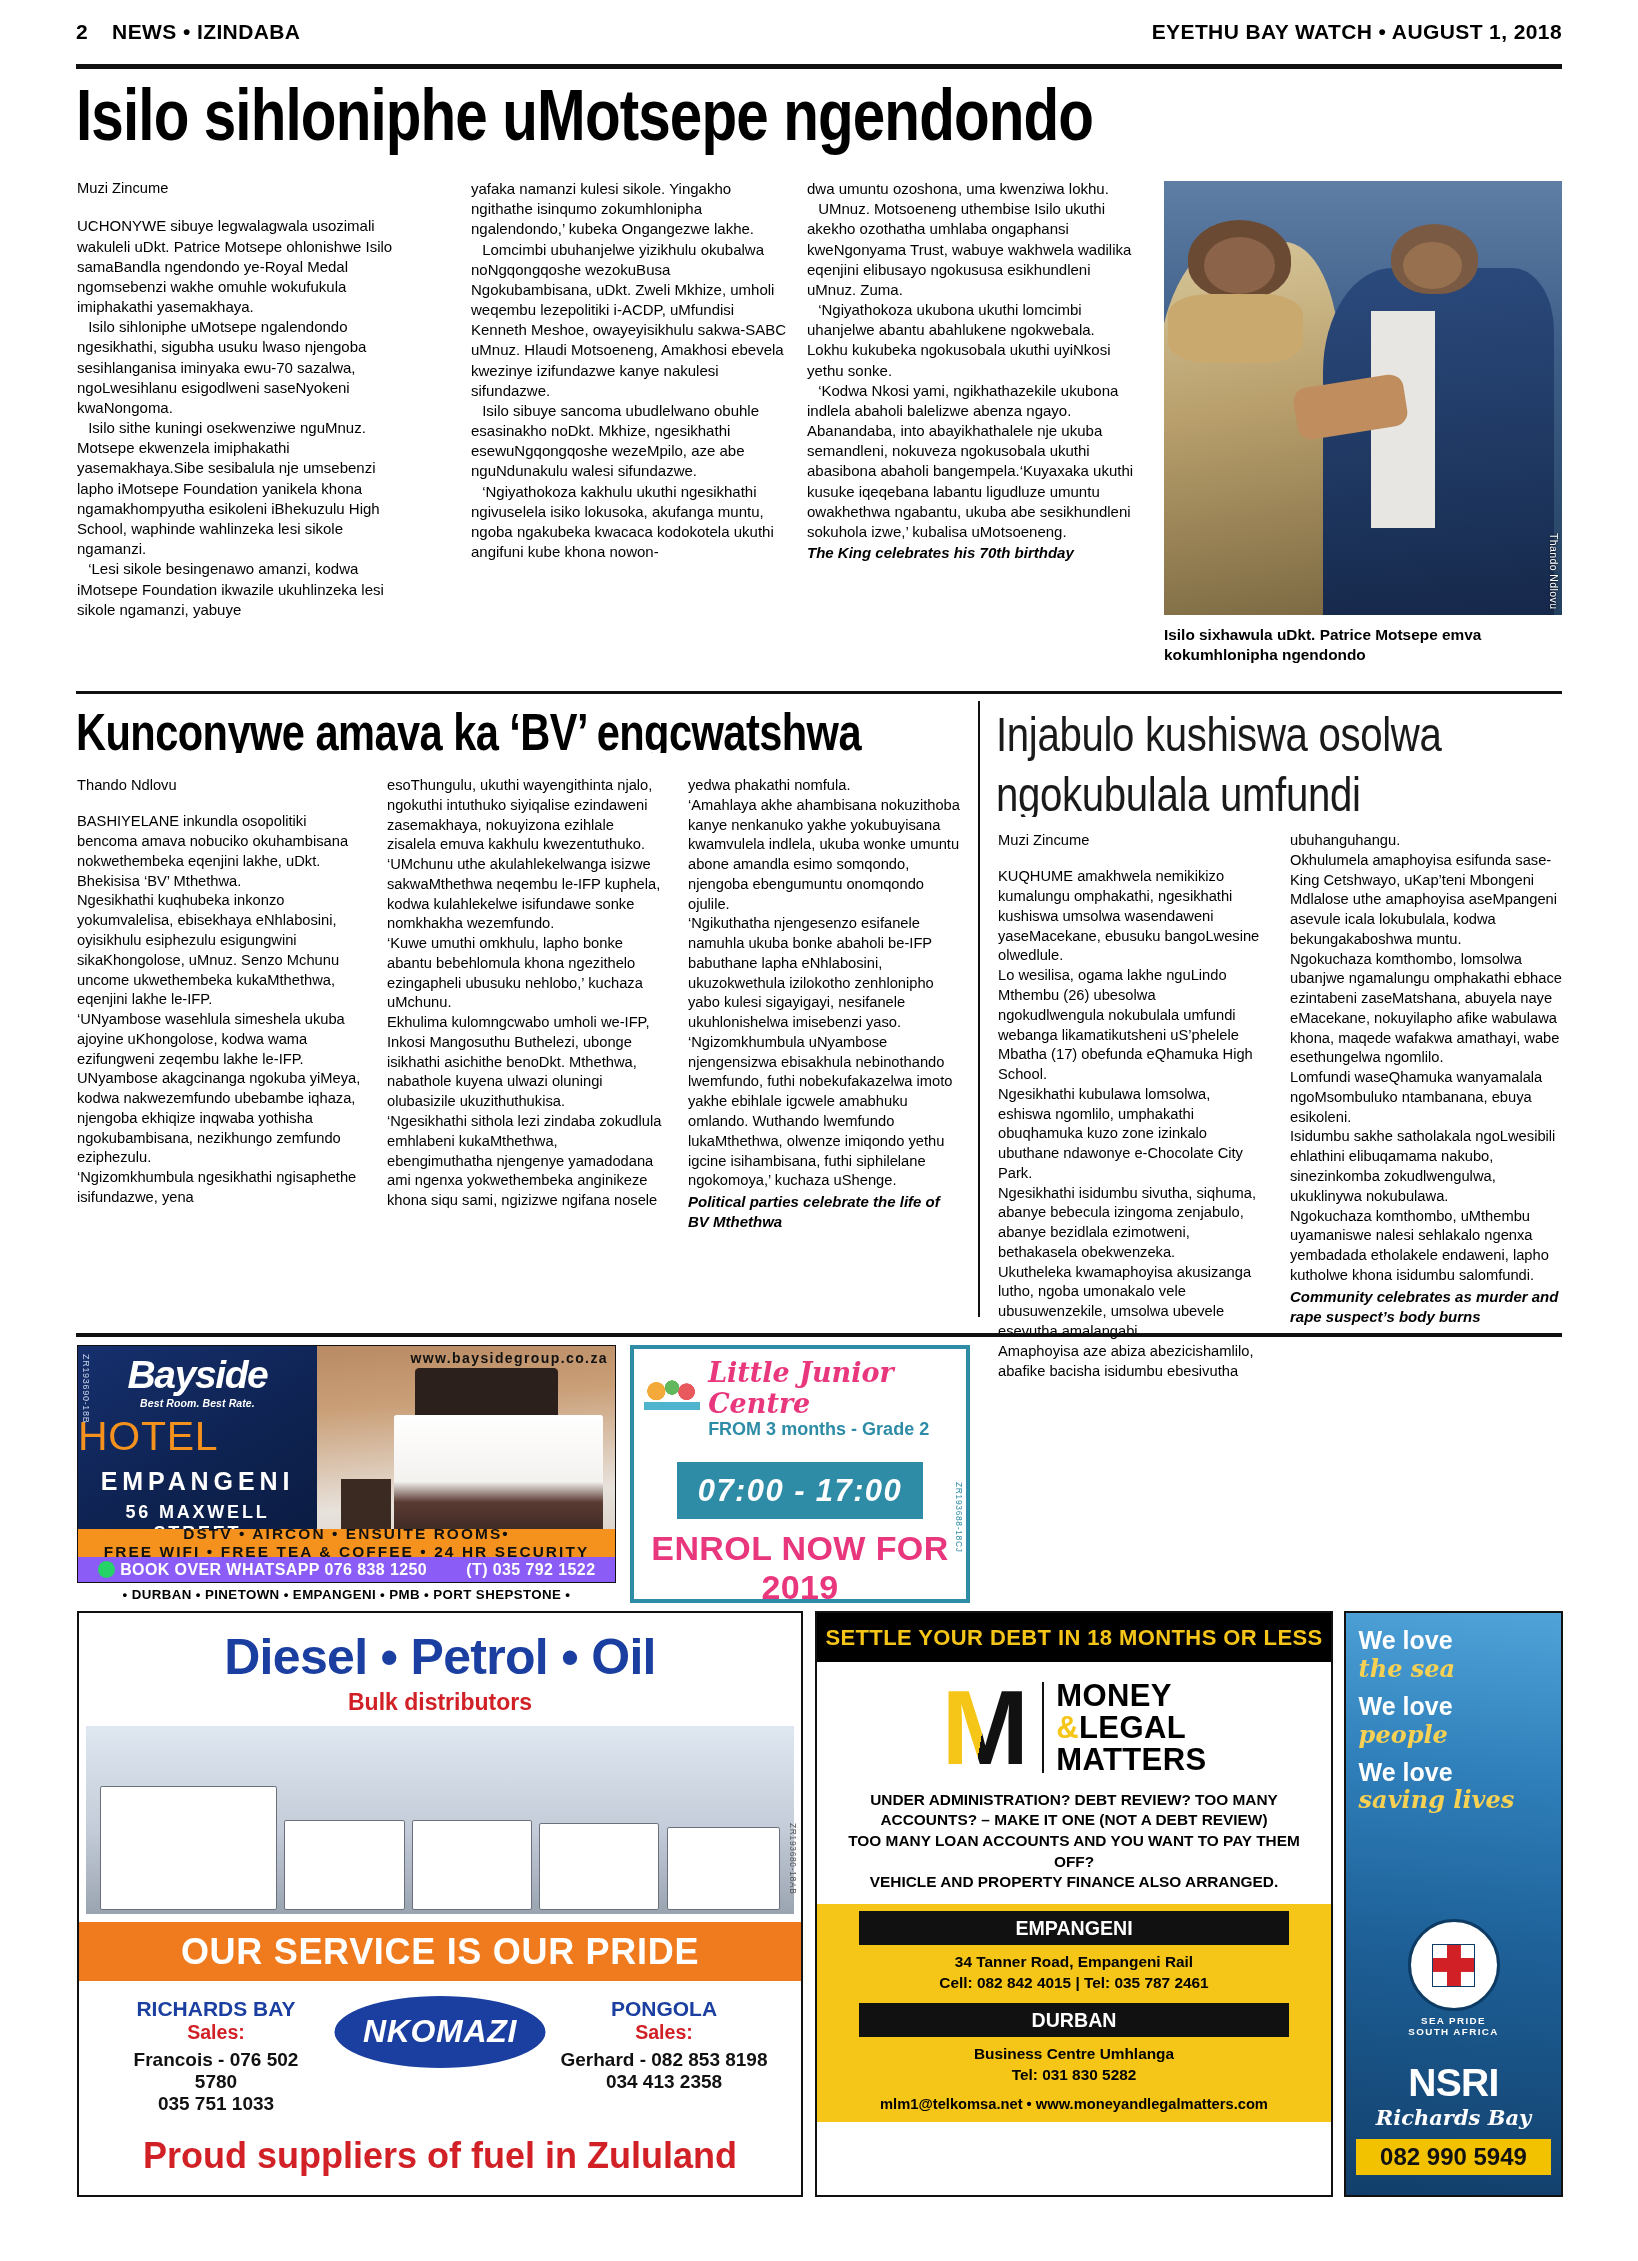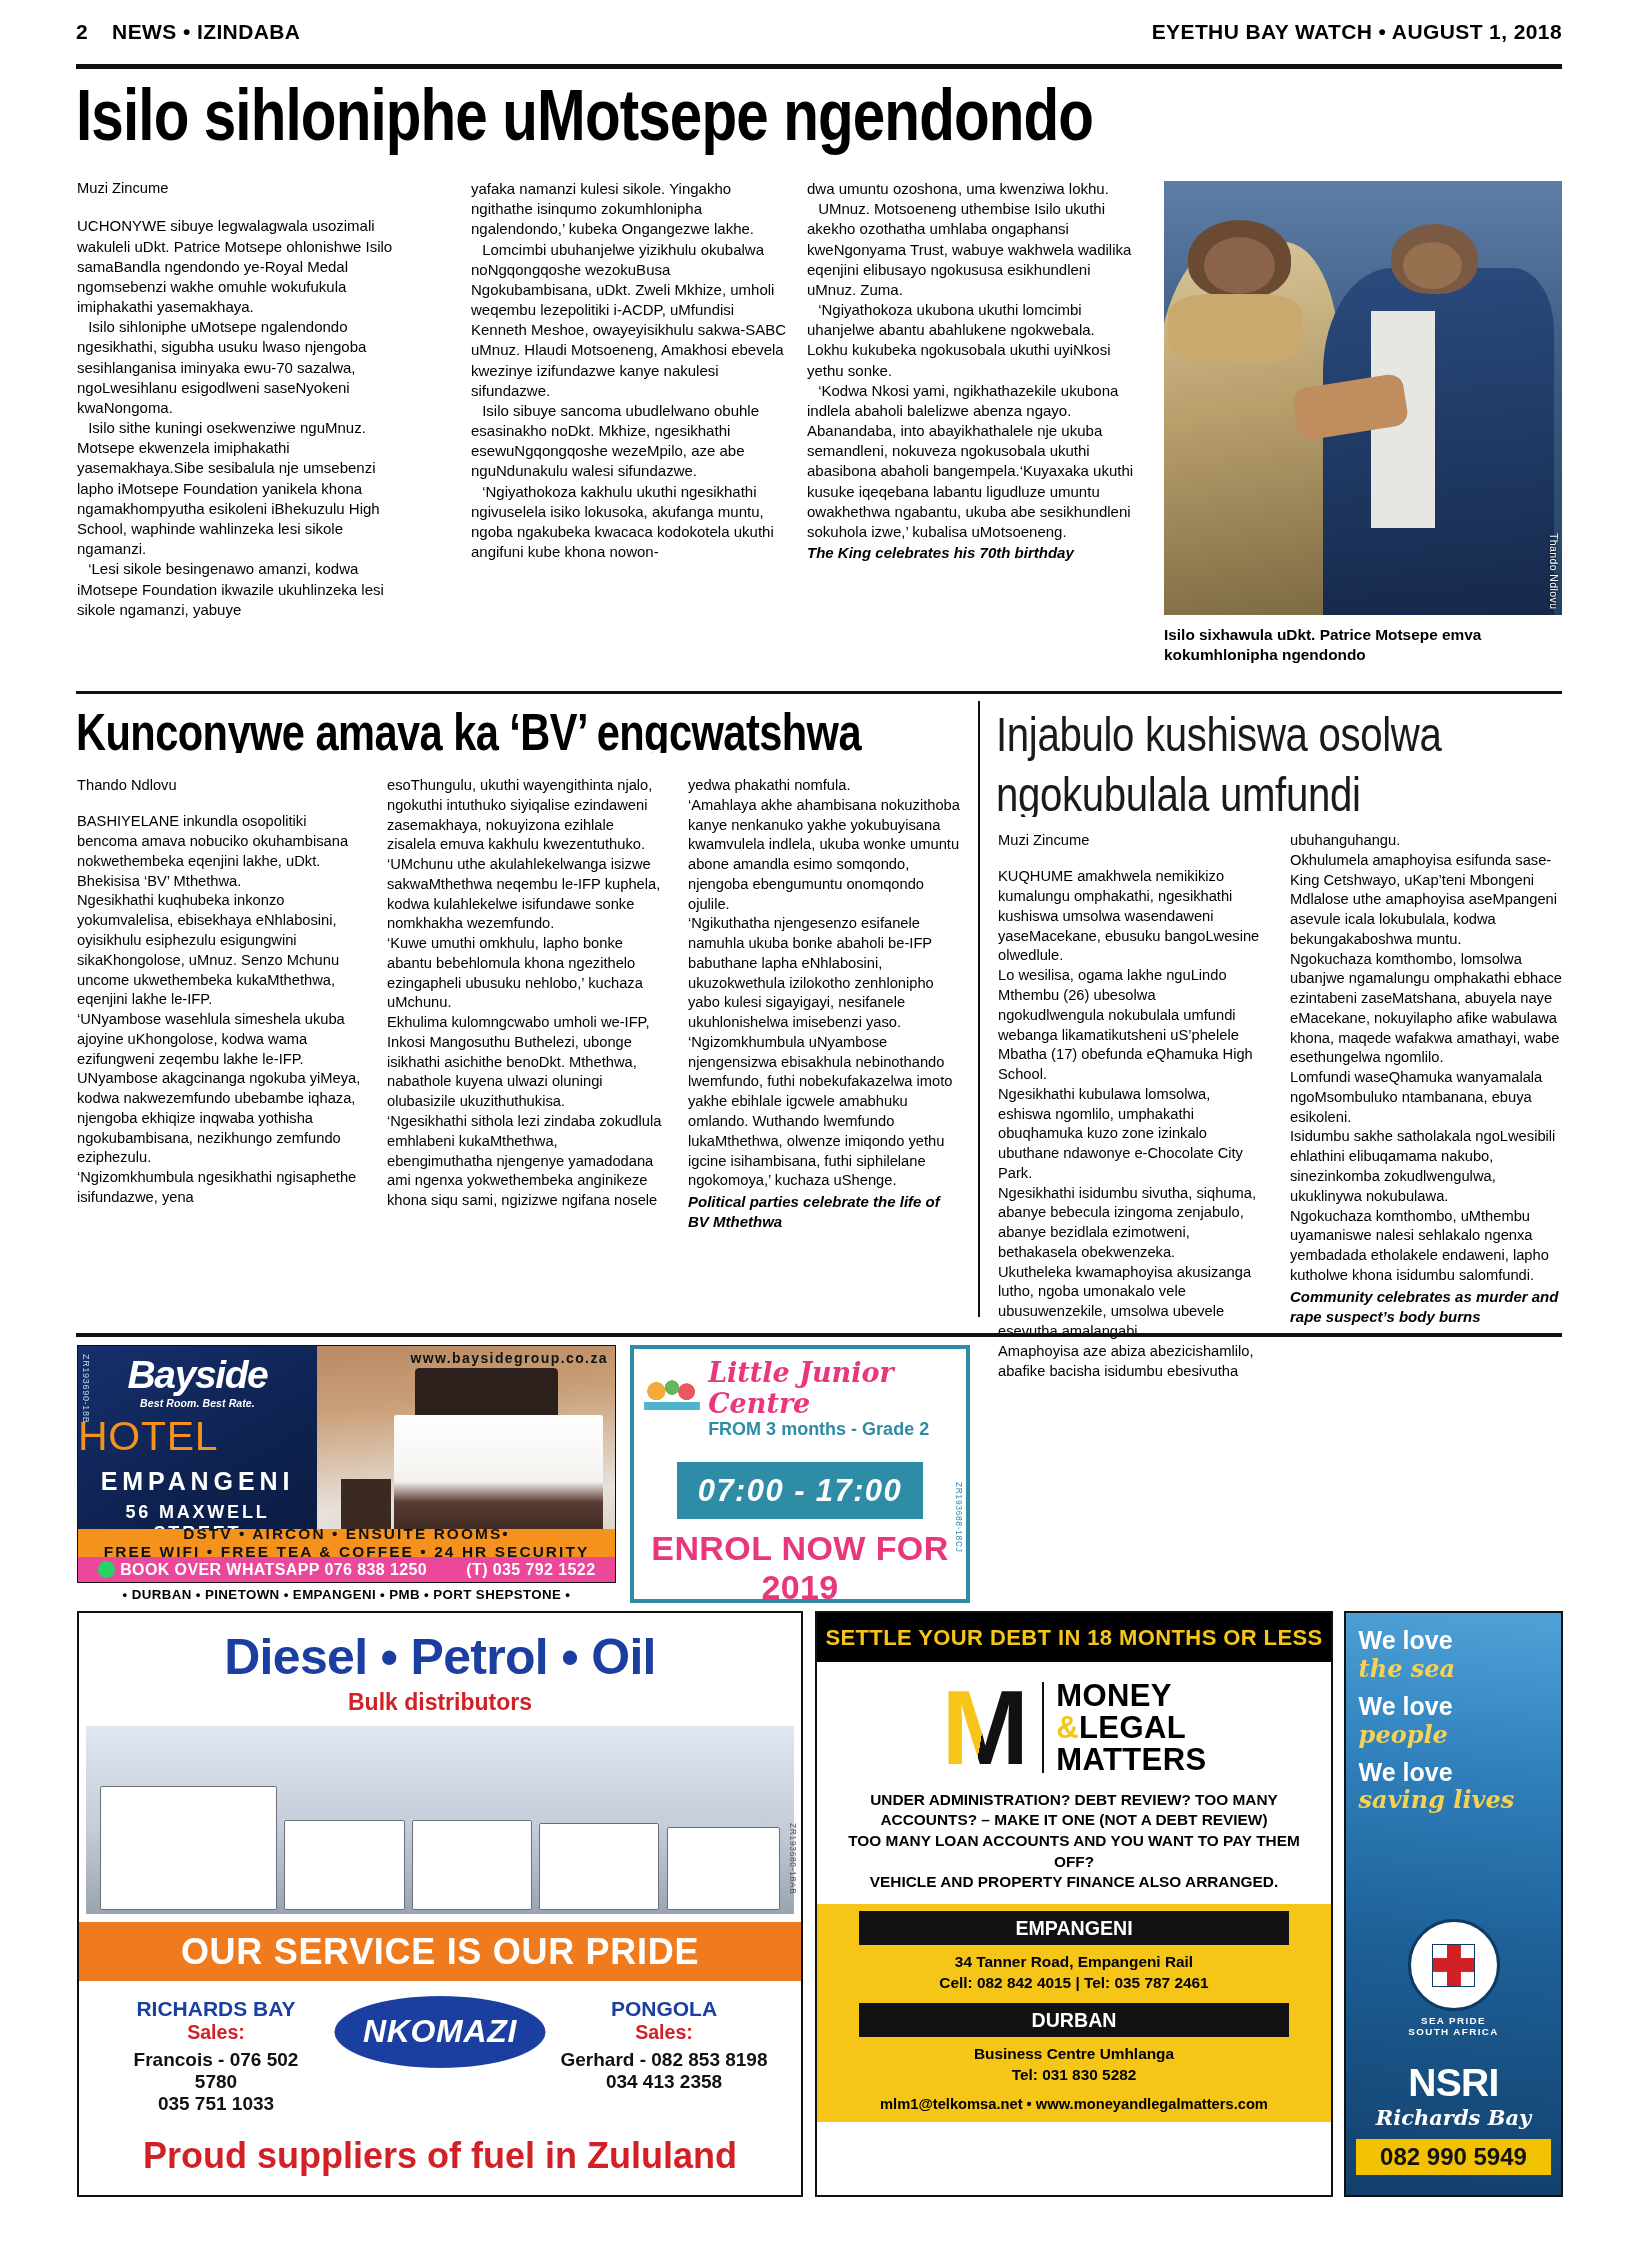--- a/index.html
+++ b/index.html
@@ -75,21 +75,21 @@
     background: linear-gradient(175deg,#b98a63 0%,#caa079 30%,#e8e2dc 75%,#d9d2ca 100%); }
   .bay-url { position: absolute; right: 7px; top: 4.2px; font-size: 14px; font-weight: bold; letter-spacing: 1.4px; color: #111; }
   .bed { position: absolute; left: 26%; bottom: 3%; width: 70%; height: 62%;
     background: linear-gradient(180deg,#fff 0%,#f4f2ef 55%,#5a3b33 72%,#3a2722 100%); border-radius: 2.8px 2.8px 1.4px 1.4px; }
   .headboard { position: absolute; left: 33%; bottom: 56%; width: 48%; height: 33%; background: #2c201c; border-radius: 4.2px; }
   .nightstand { position: absolute; left: 8%; bottom: 6%; width: 17%; height: 26%; background: #3a2a22; }
   .bay-orange { position: absolute; left: 0; bottom: 10.5%; width: 100%; height: 12%;
     background: #f5921e; display: flex; flex-direction: column; align-items: center; justify-content: center; }
   .bay-orange div { font-size: 15.4px; font-weight: bold; letter-spacing: 2.1px; color: #111; }
   .bay-black { position: absolute; left: 0; bottom: 0; width: 100%; height: 10.5%;
-    background: #ec4899; color: #fff; display: flex; align-items: center; justify-content: space-around; font-size: 16px; font-weight: bold; letter-spacing: 0.4px; }
+    background: #8b5cf6; color: #fff; display: flex; align-items: center; justify-content: space-around; font-size: 16px; font-weight: bold; letter-spacing: 0.4px; }
   .wa { display: inline-block; width: 17px; height: 17px; background: #25d366; border-radius: 50%; margin-right: 5.6px; vertical-align: -2.8px; }
   .vcode { position: absolute; left: 2.8px; top: 8.4px; writing-mode: vertical-rl; font-size: 9px; color: #c9d4ea; letter-spacing: 0.7px; }
 
   
   .ljc { background: #fff; border: 4.9px solid #2e8ca6; }
   .ljc-name { color: #e8377d; font-size: 27px; font-style: italic; font-weight: bold; font-family: "DejaVu Serif", serif; }
   .ljc-sub { color: #2e8ca6; font-size: 18px; font-weight: bold; }
   .ljc-burst { background: #2e8ca6; color: #fff; font-size: 31px; font-weight: bold; font-style: italic;
     display: flex; align-items: center; justify-content: center; letter-spacing: 1.4px; }
   .ljc-enrol { color: #e8377d; font-size: 34px; font-weight: bold; text-align: center; letter-spacing: 0.4px; }

